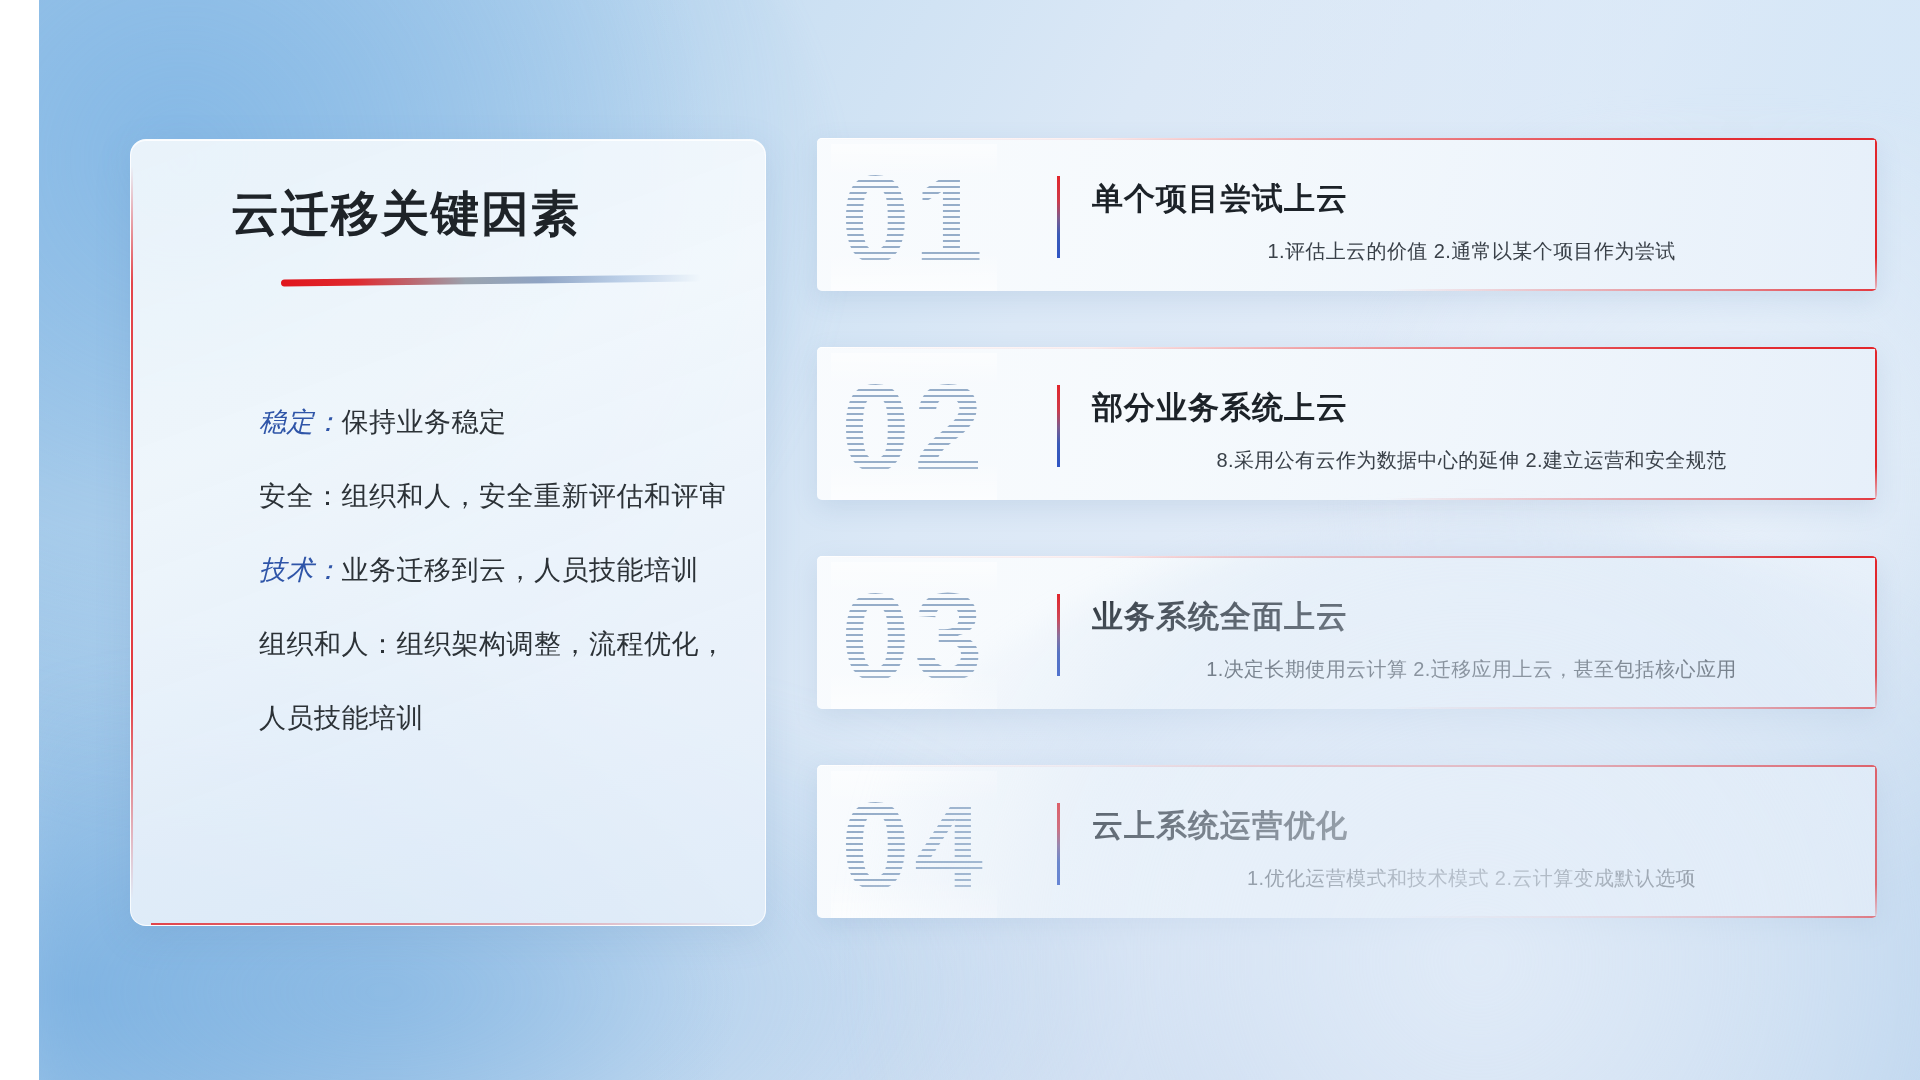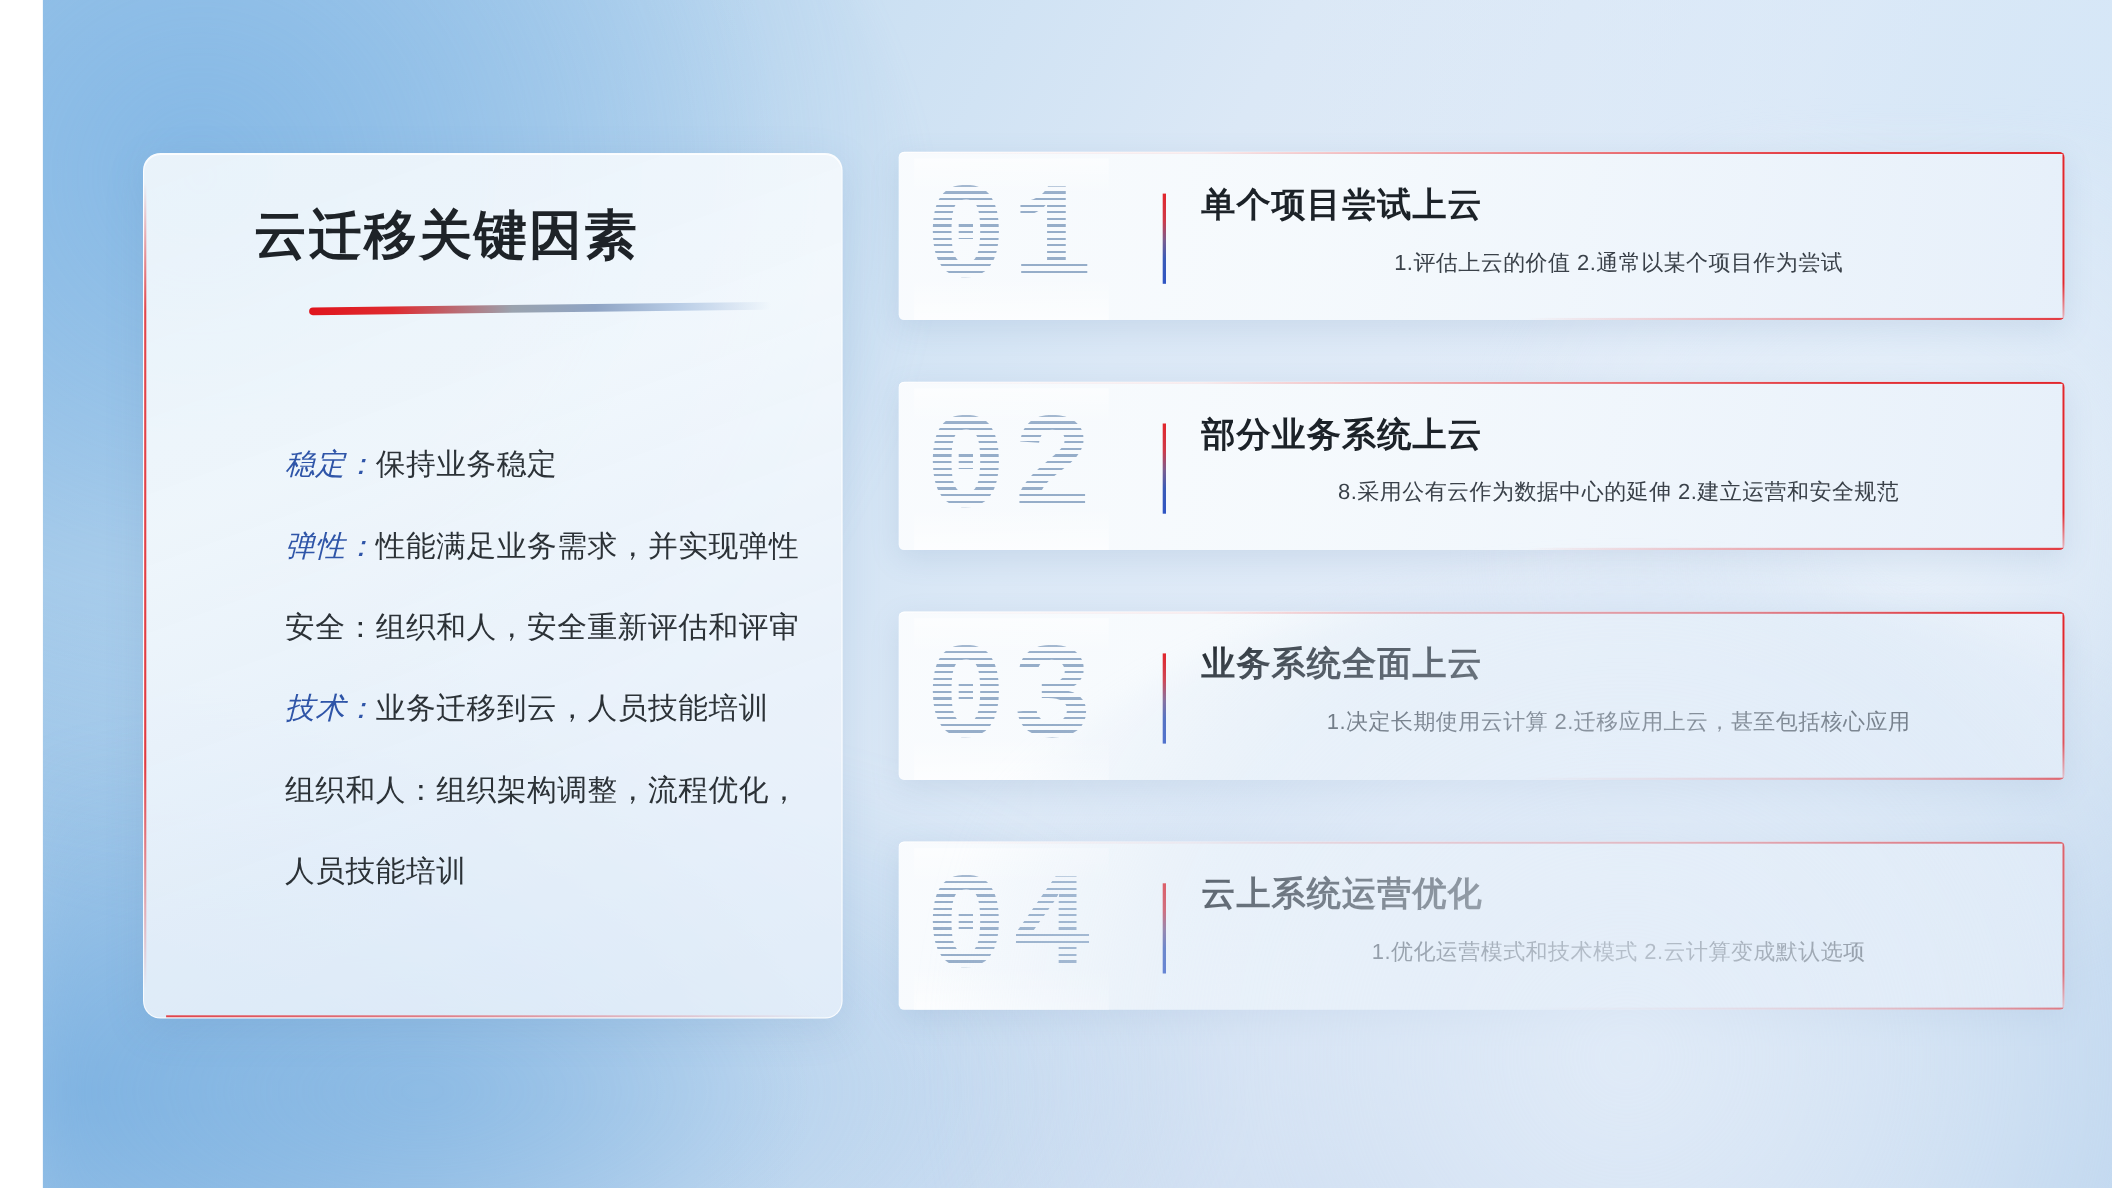--- a/index.html
+++ b/index.html
@@ -179,21 +179,20 @@
         180deg,
         rgba(108,140,178,0.70) 0px,
         rgba(108,140,178,0.70) 2px,
         rgba(255,255,255,0) 2px,
         rgba(255,255,255,0) 6px
       );
     -webkit-background-clip: text;
     background-clip: text;
     user-select: none;
     pointer-events: none;
-    font-family: Liberation Mono, monospace;
   }
   .step-num::after {
     content: "";
     position: absolute;
     left: -10px; right: -10px; top: 0; bottom: 0;
     background: linear-gradient(180deg, rgba(255,255,255,0.55) 0%, rgba(255,255,255,0) 22%, rgba(255,255,255,0) 72%, rgba(255,255,255,0.65) 100%);
     pointer-events: none;
   }
 
   .step-bar {
@@ -202,21 +201,21 @@
     top: 38px;
     width: 3px;
     height: 82px;
     background: linear-gradient(180deg, #e2262c 0%, #cf3a49 30%, #7a5d90 52%, #3a5bb8 72%, #2f55c4 100%);
   }
 
   .step-body {
     position: absolute;
     left: 275px;
     right: 26px;
-    top: 27px;
+    top: 40px;
   }
   .step-title {
     font-size: 31px;
     font-weight: 700;
     color: #1c2228;
     letter-spacing: 1px;
     white-space: nowrap;
   }
   .step-desc {
     margin-top: 18px;
@@ -238,23 +237,20 @@
   <div class="left-card">
     <div class="edge-left"></div>
     <div class="edge-bottom"></div>
 
     <div class="left-title">云迁移关键因素</div>
     <div class="left-title-rule"></div>
 
     <div class="left-list">
       <div class="left-list-item accent">
         <span class="lbl">稳定：</span><span>保持业务稳定</span>
-      </div>
-      <div class="left-list-item accent">
-        <span class="lbl">弹性：</span><span>性能满足业务需求，并实现弹性</span>
       </div>
       <div class="left-list-item">
         <span class="lbl">安全：</span><span>组织和人，安全重新评估和评审</span>
       </div>
       <div class="left-list-item accent">
         <span class="lbl">技术：</span><span>业务迁移到云，人员技能培训</span>
       </div>
       <div class="left-list-item">
         <span class="lbl">组织和人：</span><span>组织架构调整，流程优化，</span>
       </div>

